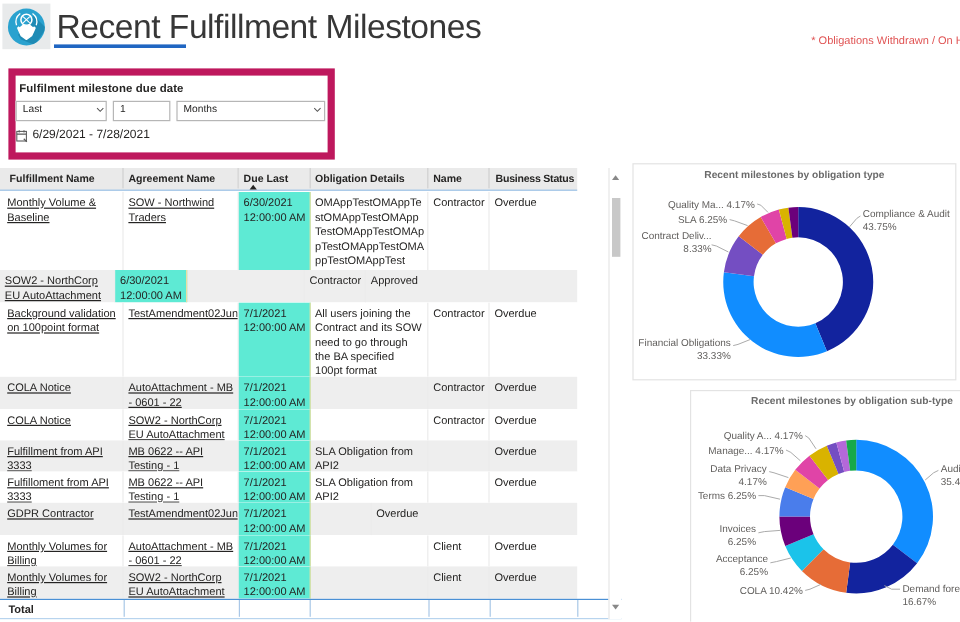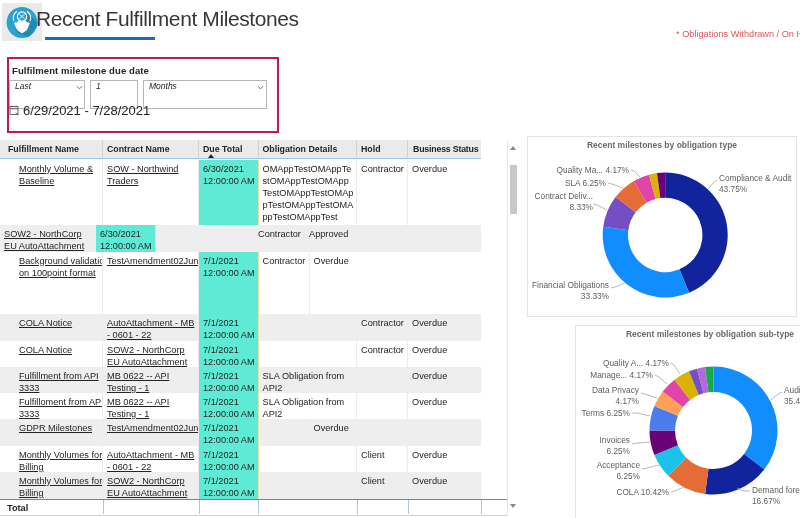--- a/index.html
+++ b/index.html
@@ -1,45 +1,45 @@
 <!DOCTYPE html>
 <html><head><meta charset="utf-8">
 <style>
 * { margin:0; padding:0; box-sizing:border-box; }
 html,body { width:800px; height:518px; background:#fff; font-family:"Liberation Sans", sans-serif; overflow:hidden; }
 .abs { position:absolute; }
 
 
 #icon { left:2px; top:3px; width:40px; height:38px; background:#e8eaeb; }
-#title { left:36px; top:6.5px; font-size:21px; color:#373737; letter-spacing:-0.4px; white-space:nowrap; }
+#title { left:47px; top:6.5px; font-size:28px; color:#373737; letter-spacing:-0.4px; white-space:nowrap; }
 #underline { left:45px; top:37px; width:110px; height:3px; background:#2066c2; }
 #redtxt { left:676px; top:28.5px; font-size:9.2px; color:#e05454; white-space:nowrap; }
 
 
-#fcard { left:7px; top:57px; width:272px; height:76px; border:2px solid #be185d; background:#fff; }
+#fcard { left:7px; top:57px; width:272px; height:76px; border:6px solid #be185d; background:#fff; }
 #ftitle { position:absolute; left:3px; top:6px; font-size:9.5px; font-weight:bold; color:#252423; letter-spacing:0.1px; }
-.fbox { position:absolute; top:21px; height:29px; border:1px solid #b6b6b6; background:#fff; font-size:8.5px; color:#252423; line-height:11px; padding-left:5px;font-style:italic; }
+.fbox { position:absolute; top:21px; height:17px; border:1px solid #b6b6b6; background:#fff; font-size:8.5px; color:#252423; line-height:11px; padding-left:5px; }
 .chev { position:absolute; top:4px; width:7px; height:5px; }
-#fdate { position:absolute; left:14px; top:44px; font-size:13px; color:#252423; }
+#fdate { position:absolute; left:14px; top:44px; font-size:10px; color:#252423; }
 #fcal { position:absolute; left:0px; top:43px; }
 
 
 #twrap { left:0px; top:138px; width:518px; height:380px; background:#fff; }
 .thead { position:absolute; left:0; top:2px; width:481px; height:18.5px; background:#eaeaea; border-bottom:1.5px solid #9cc3e8; display:flex; }
 .th { font-size:8.8px; font-weight:bold; color:#252423; padding:4px 0 0 4px; border-right:1px solid #d0d0d0; height:17px; white-space:nowrap; overflow:visible; }
 .th:last-child { border-right:none; }
 .c1 { width:103px; } .c2 { width:96px; } .c3 { width:59.5px; } .c4 { width:98.5px; } .c5 { width:51px; } .c6 { width:73px; }
 .th.c1 { padding-left:8px; }
 #tbody { position:absolute; left:0; top:22px; width:481px; }
 .trow { display:flex; overflow:hidden; background:#fff; }
 .trow.stripe { background:#eeeeee; }
 .c { font-size:9.2px; color:#252423; line-height:12.1px; padding:2.8px 0 0 4px; overflow:hidden; white-space:nowrap; border-right:1px solid #ececec; }
 .c.c6 { border-right:none; }
 .c.c3 { border-right-color:#e9e0a2; }
-.c.c1 { padding-left:19px; }
+.c.c1 { padding-left:6px; }
 .c3 { background:#5eead4; }
 .lnk { text-decoration:underline; }
 #sorttri { position:absolute; left:208px; top:15.5px; width:0; height:0; border-left:3.5px solid transparent; border-right:3.5px solid transparent; border-bottom:4px solid #252423; }
 #totrow { position:absolute; left:0; top:361px; width:518px; height:16px; background:#fff; border-top:1.5px solid #4a90d5;text-decoration:underline; }
 #totrow .tc { position:absolute; top:0; height:14px; border-left:1px solid #a9c7e7; }
 #totlbl { position:absolute; left:7px; top:3px; font-size:9.2px; font-weight:bold; color:#252423; }
 #totbot { position:absolute; left:0; top:377px; width:518px; height:1px; background:#b8d4ee; }
 
 #sbar { position:absolute; left:507px; top:2px; width:11px; height:376px; border-left:1px solid #e6e6e6; background:#fff; }
 #sthumb { position:absolute; left:2px; top:25px; width:7px; height:49px; background:#c8c8c8; }
@@ -92,24 +92,24 @@
         <rect x="1" y="1.5" width="8" height="8" fill="none" stroke="#5a5a5a" stroke-width="0.9"></rect>
         <path d="M1 3.8 h8 M3 0.6 v1.8 M7 0.6 v1.8" stroke="#5a5a5a" stroke-width="0.9"></path>
         <path d="M6.8 7.6 l2.6 2.6" stroke="#5a5a5a" stroke-width="1"></path>
       </svg></div>
   <div id="fdate">6/29/2021 - 7/28/2021</div>
 </div>
 
 <div class="abs" id="twrap">
   <div class="thead">
     <div class="th c1">Fulfillment Name</div>
-    <div class="th c2">Contract Name</div>
-    <div class="th c3" style="background:#eaeaea;">Due Total</div>
+    <div class="th c2">Agreement Name</div>
+    <div class="th c3" style="background:#eaeaea;">Due Last</div>
     <div class="th c4">Obligation Details</div>
-    <div class="th c5">Hold</div>
+    <div class="th c5">Name</div>
     <div class="th c6" style="padding-left:5px; letter-spacing:-0.2px;">Business Status</div>
   </div>
   <div id="sorttri"></div>
   <div id="tbody">
 <div class="trow" style="height:65px">
 <div class="c c1"><span class="lnk">Monthly Volume &amp;<br>Baseline</span></div>
 <div class="c c2"><span class="lnk">SOW - Northwind<br>Traders</span></div>
 <div class="c c3">6/30/2021<br>12:00:00 AM</div>
 <div class="c c4">OMAppTestOMAppTe<br>stOMAppTestOMApp<br>TestOMAppTestOMAp<br>pTestOMAppTestOMA<br>ppTestOMAppTest</div>
 <div class="c c5">Contractor</div>
@@ -119,20 +119,21 @@
 <div class="c c2"><span class="lnk">SOW2 - NorthCorp<br>EU AutoAttachment</span></div>
 <div class="c c3">6/30/2021<br>12:00:00 AM</div>
 <div class="c c4"></div>
 <div class="c c5">Contractor</div>
 <div class="c c6">Approved</div>
 </div>
 <div class="trow" style="height:62px">
 <div class="c c1"><span class="lnk">Background validation<br>on 100point format</span></div>
 <div class="c c2"><span class="lnk">TestAmendment02Jun</span></div>
 <div class="c c3">7/1/2021<br>12:00:00 AM</div>
+<div class="c c4">All users joining the<br>Contract and its SOW<br>need to go through<br>the BA specified<br>100pt format</div>
 <div class="c c5">Contractor</div>
 <div class="c c6">Overdue</div>
 </div>
 <div class="trow stripe" style="height:27px">
 <div class="c c1"><span class="lnk">COLA Notice</span></div>
 <div class="c c2"><span class="lnk">AutoAttachment - MB<br>- 0601 - 22</span></div>
 <div class="c c3">7/1/2021<br>12:00:00 AM</div>
 <div class="c c4"></div>
 <div class="c c5">Contractor</div>
 <div class="c c6">Overdue</div>
@@ -155,21 +156,21 @@
 </div>
 <div class="trow" style="height:26px">
 <div class="c c1"><span class="lnk">Fulfilloment from API<br>3333</span></div>
 <div class="c c2"><span class="lnk">MB 0622 -- API<br>Testing - 1</span></div>
 <div class="c c3">7/1/2021<br>12:00:00 AM</div>
 <div class="c c4">SLA Obligation from<br>API2</div>
 <div class="c c5"></div>
 <div class="c c6">Overdue</div>
 </div>
 <div class="trow stripe" style="height:27px">
-<div class="c c1"><span class="lnk">GDPR Milestones</span></div>
+<div class="c c1"><span class="lnk">GDPR Contractor</span></div>
 <div class="c c2"><span class="lnk">TestAmendment02Jun</span></div>
 <div class="c c3">7/1/2021<br>12:00:00 AM</div>
 <div class="c c5"></div>
 <div class="c c6">Overdue</div>
 </div>
 <div class="trow" style="height:26px">
 <div class="c c1"><span class="lnk">Monthly Volumes for<br>Billing</span></div>
 <div class="c c2"><span class="lnk">AutoAttachment - MB<br>- 0601 - 22</span></div>
 <div class="c c3">7/1/2021<br>12:00:00 AM</div>
 <div class="c c4"></div>

